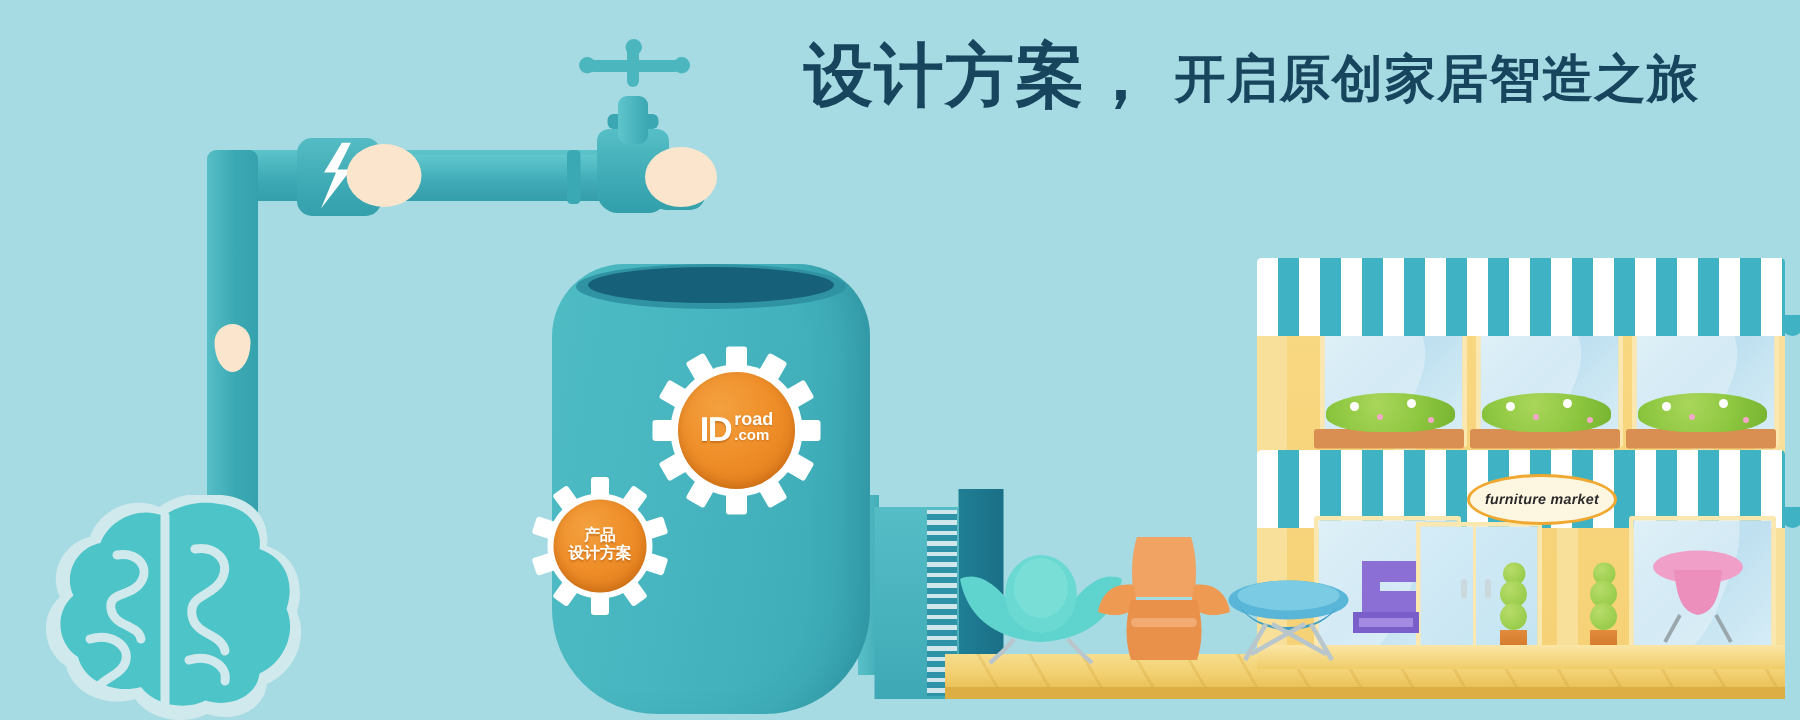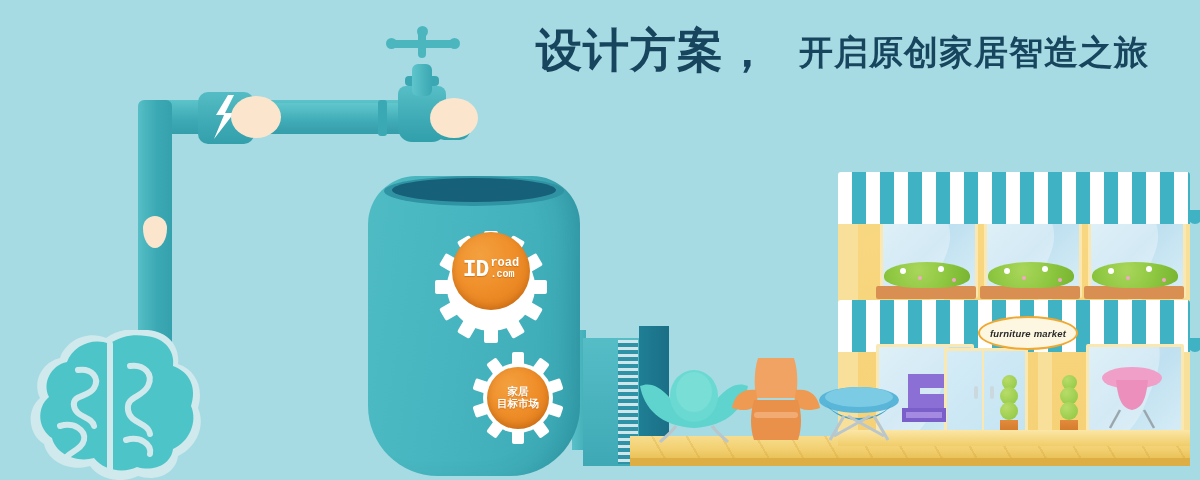--- a/index.html
+++ b/index.html
@@ -16,21 +16,21 @@
 
   
   .headline{
     position:absolute;left:536px;top:24px;width:640px;
     color:#18455e;
     font-weight:bold;
     letter-spacing:1px;
     white-space:nowrap;
   }
   .headline .big{font-size:46px;line-height:52px;vertical-align:-2px;}
-  .headline .small{font-size:34px;line-height:52px;margin-left:28px;}
+  .headline .small{font-size:34px;line-height:52px;margin-left:12px;}
   .subline{
     position:absolute;left:536px;top:96px;width:650px;
     color:#1d5a72;
     font-size:15.5px;
     line-height:22px;
     white-space:nowrap;
     font-weight:bold;
   }
 
   
@@ -225,51 +225,51 @@
           <rect x="52" y="3" width="14" height="18" rx="2" transform="rotate(60 59 59)"></rect>
           <rect x="52" y="3" width="14" height="18" rx="2" transform="rotate(120 59 59)"></rect>
           <rect x="52" y="3" width="14" height="18" rx="2" transform="rotate(150 59 59)"></rect>
           <rect x="52" y="3" width="14" height="18" rx="2" transform="rotate(210 59 59)"></rect>
           <rect x="52" y="3" width="14" height="18" rx="2" transform="rotate(240 59 59)"></rect>
           <rect x="52" y="3" width="14" height="18" rx="2" transform="rotate(300 59 59)"></rect>
           <rect x="52" y="3" width="14" height="18" rx="2" transform="rotate(330 59 59)"></rect>
         </g>
       </g>
     </svg>
-    <div class="hub" style="left:20px;top:4px;width:78px;height:78px;font-family:Liberation Mono, monospace;">
+    <div class="hub" style="left:20px;top:20px;width:78px;height:78px;">
       <div style="white-space:nowrap;">
         <span class="logo-id">ID</span><span class="logo-stack"><span class="logo-road">road</span><span class="logo-com">.com</span></span>
       </div>
     </div>
   </div>
 
-
-  <div class="gear" style="left:470px;top:350px;width:96px;height:96px;">
+  <div class="gear" style="left:352px;top:316px;width:96px;height:96px;">
     <svg viewBox="0 0 96 96" width="96" height="96">
       <g fill="#ffffff">
         <circle cx="48" cy="48" r="35"></circle>
         <g>
           <rect x="42" y="2" width="12" height="16" rx="2"></rect>
           <rect x="42" y="2" width="12" height="16" rx="2" transform="rotate(36 48 48)"></rect>
           <rect x="42" y="2" width="12" height="16" rx="2" transform="rotate(72 48 48)"></rect>
           <rect x="42" y="2" width="12" height="16" rx="2" transform="rotate(108 48 48)"></rect>
           <rect x="42" y="2" width="12" height="16" rx="2" transform="rotate(144 48 48)"></rect>
           <rect x="42" y="2" width="12" height="16" rx="2" transform="rotate(180 48 48)"></rect>
           <rect x="42" y="2" width="12" height="16" rx="2" transform="rotate(216 48 48)"></rect>
           <rect x="42" y="2" width="12" height="16" rx="2" transform="rotate(252 48 48)"></rect>
           <rect x="42" y="2" width="12" height="16" rx="2" transform="rotate(288 48 48)"></rect>
           <rect x="42" y="2" width="12" height="16" rx="2" transform="rotate(324 48 48)"></rect>
         </g>
       </g>
     </svg>
     <div class="hub" style="left:17px;top:17px;width:62px;height:62px;">
-      <span class="gear-label">家居</span>
-      <span class="gear-label l2">目标市场</span>
-    </div>
-  </div>
+      <span class="gear-label">产品</span>
+      <span class="gear-label l2">设计方案</span>
+    </div>
+  </div>
+
 
   <div>
     <div class="shop-wall"></div>
 
     <div class="pillar" style="left:838px;top:196px;width:20px;height:250px;"></div>
     <div class="pillar" style="left:1170px;top:196px;width:20px;height:250px;"></div>
     <div class="pillar" style="left:930px;top:196px;width:14px;height:250px;"></div>
     <div class="pillar" style="left:1038px;top:196px;width:14px;height:250px;"></div>
     <div class="pillar" style="left:1128px;top:196px;width:14px;height:250px;"></div>
 

